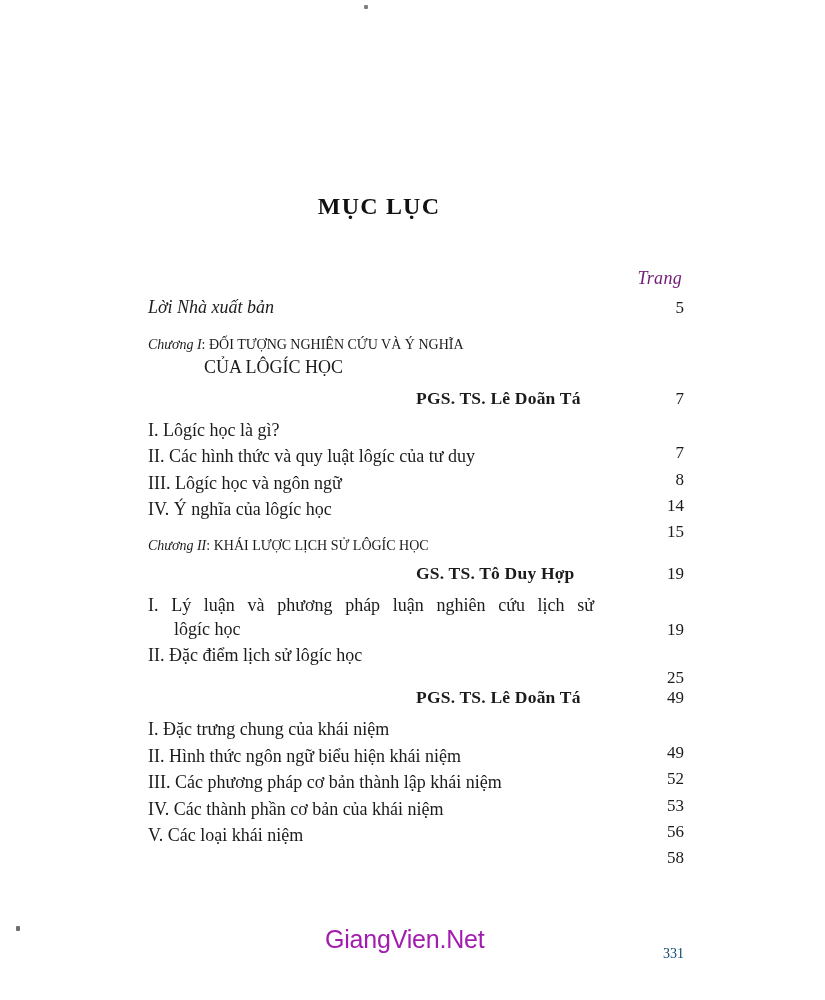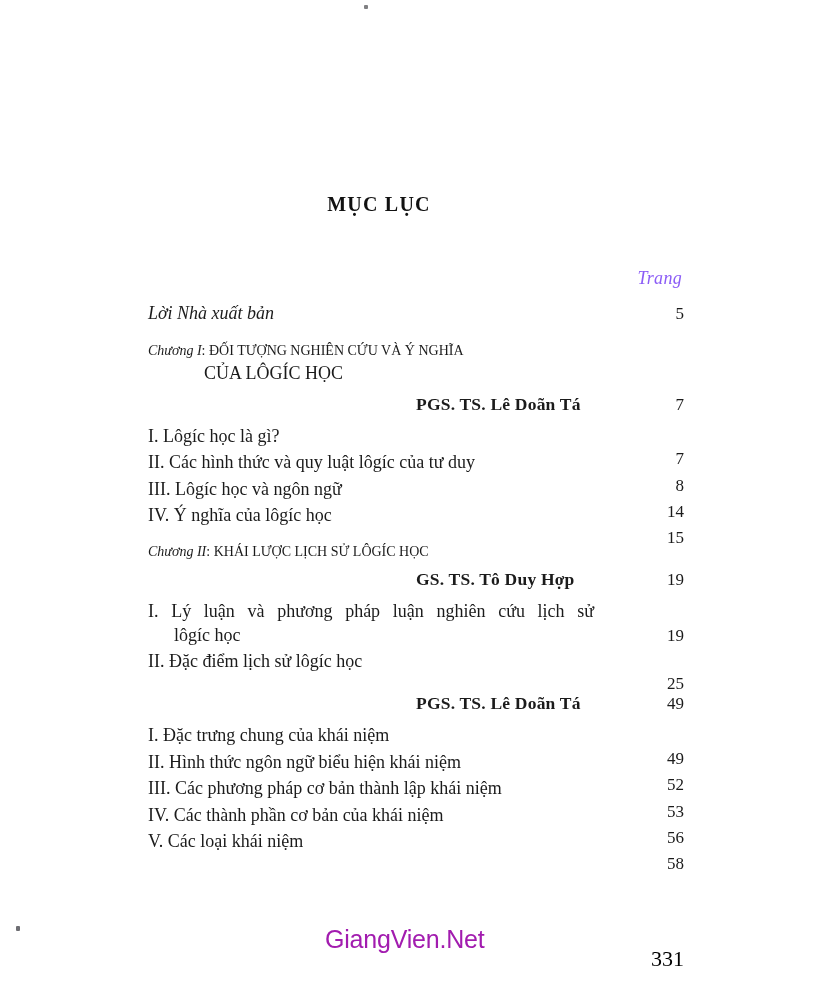--- a/index.html
+++ b/index.html
@@ -43,40 +43,40 @@
     opacity: .85;
   }
 
   
   .doc-title {
     position: absolute;
     left: 0;
     top: 193px;
     width: 758px;
     text-align: center;
-    font-size: 20px;
+    font-size: 24px;
     font-weight: bold;
     letter-spacing: 1.2px;
     color: #111;
   }
 
   
   .toc {
     position: absolute;
     left: 148px;
     top: 268px;
     width: 536px;
   }
 
   .col-head {
     text-align: right;
     font-style: italic;
     font-size: 18px;
-    color: #8b5cf6;
-    margin-bottom: 13px;
+    color: #701a75;
+    margin-bottom: 7px;
     padding-right: 2px;
     letter-spacing: .3px;
   }
 
   
   .row {
     position: relative;
     display: block;
     font-size: 18px;
     line-height: 1.30;
@@ -206,22 +206,22 @@
     letter-spacing: -0.2px;
   }
 
   
   .folio {
     position: absolute;
     left: 620px;
     top: 946px;
     width: 64px;
     text-align: right;
-    font-size: 22px;
-    color: #000000;
+    font-size: 14px;
+    color: #0c4a6e;
   }
 </style>
 </head>
 <body>
 
 <div class="page">
 
   <div class="speck speck-top"></div>
   <div class="speck speck-left"></div>
 

